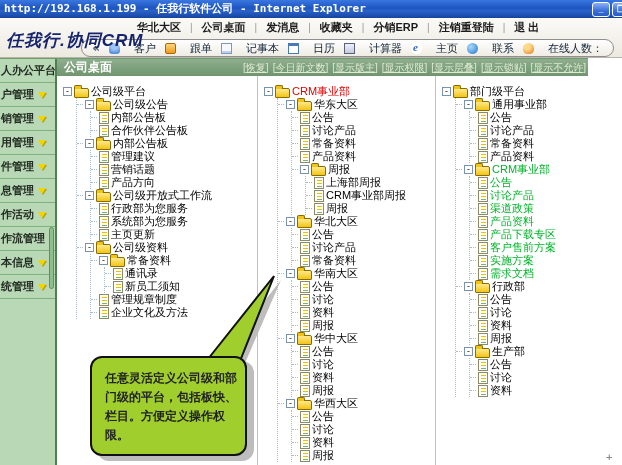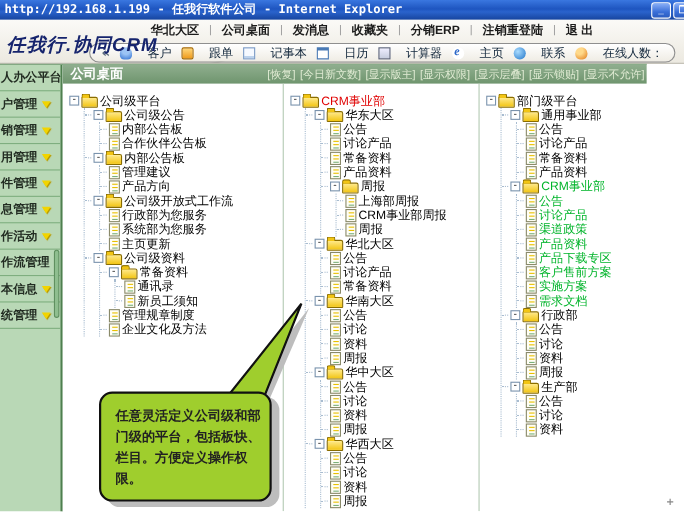--- a/index.html
+++ b/index.html
@@ -54,21 +54,21 @@
     border-top:6px solid #f2d400; flex:none; filter:drop-shadow(1px 1px 0 #b89a00); }
   .sb-handle { position:absolute; right:1px; top:168px; width:5px; height:62px;
     background:#8fbe8f; border:1px solid #5f8f5f; border-radius:3px; }
 
   
   .main { flex:1; display:flex; flex-direction:column; background:#fff; overflow:hidden; position:relative; }
   .desk-header { height:17px; flex:none; background:linear-gradient(#8fae8e,#6f956e);
     display:flex; align-items:center; justify-content:space-between; overflow:hidden; }
   .desk-title { color:#fff; font:bold 12px "Liberation Sans",sans-serif; padding-left:7px; white-space:nowrap; }
   .desk-links { display:flex; gap:4px; padding-right:2px; white-space:nowrap; overflow:hidden; }
-  .desk-link { color:#dfead2; font:10px "Liberation Sans",sans-serif; }
+  .desk-link { color:#dfead2; font:10px "Liberation Sans",sans-serif;text-decoration:underline; }
 
   .columns { flex:1; display:flex; overflow:hidden; }
   .tree-col { padding:9px 0 0 6px; overflow:hidden; }
   .col1 { width:201px; flex:none; border-right:1px solid #b4cab4; }
   .col2 { width:178px; flex:none; border-right:1px solid #b4cab4; }
   .col3 { width:182px; flex:none; border-right:1px solid #c9d6c9; }
 
   
   .node { height:13px; display:flex; align-items:center; gap:2px; white-space:nowrap; }
   .children { margin-left:13px; border-left:1px dotted #a8bcd0; }
@@ -248,20 +248,24 @@
               <span class="folder"></span>
               <span class="tlabel">内部公告板</span>
             </div>
             <div class="children">
               <div class="node">
                 <span class="doc"></span>
                 <span class="tlabel">管理建议</span>
               </div>
               <div class="node">
                 <span class="doc"></span>
+                <span class="tlabel">营销话题</span>
+              </div>
+              <div class="node">
+                <span class="doc"></span>
                 <span class="tlabel">产品方向</span>
               </div>
             </div>
             <div class="node">
               <span class="expand">-</span>
               <span class="folder"></span>
               <span class="tlabel">公司级开放式工作流</span>
             </div>
             <div class="children">
               <div class="node">

